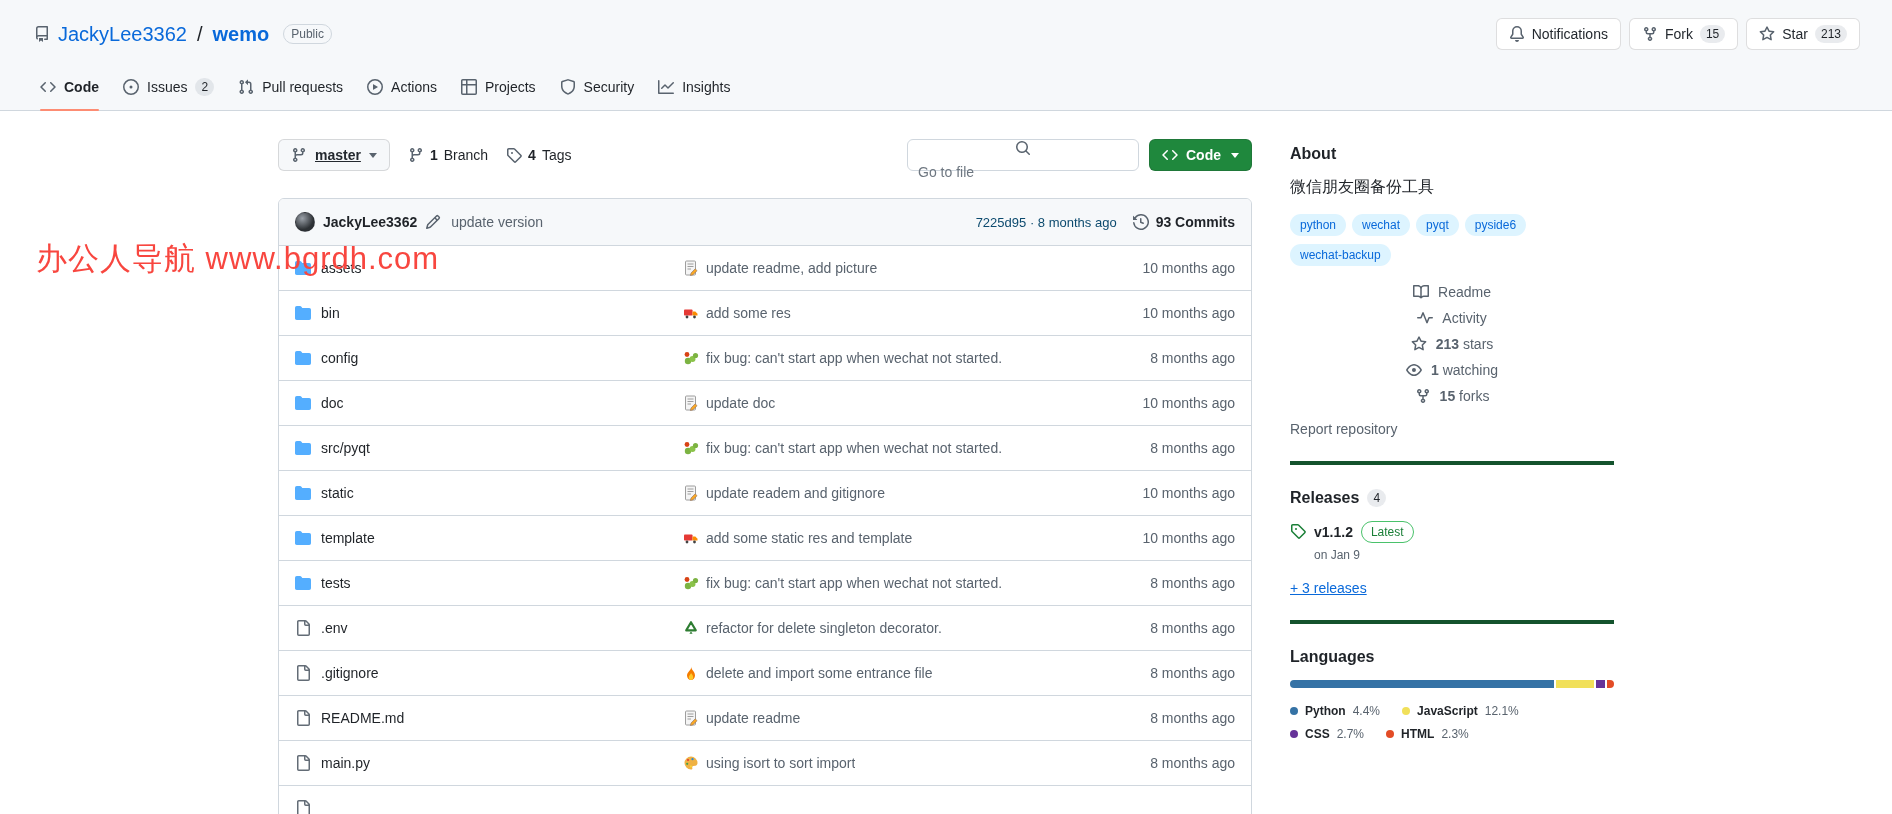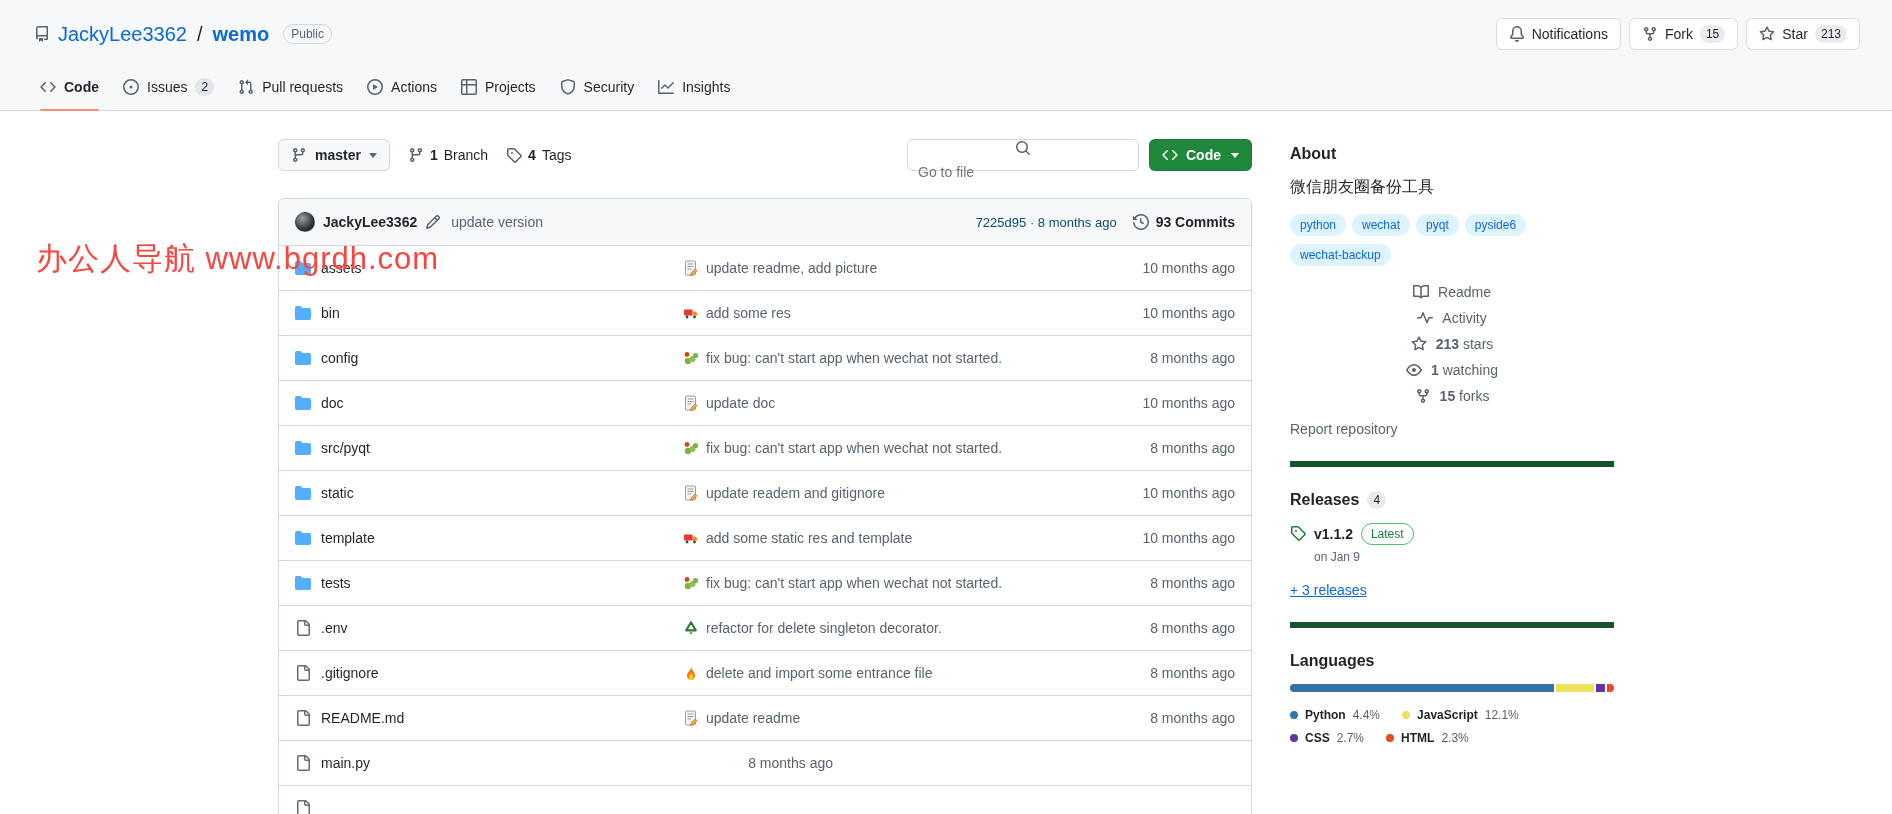--- a/index.html
+++ b/index.html
@@ -50,21 +50,21 @@
   
   .content { width: 1336px; margin: 28px auto 0; display: flex; gap: 38px; }
   .main-col { width: 974px; }
   .side-col { width: 324px; }
 
   
   .toolbar { display: flex; align-items: center; margin-bottom: 27px; height: 32px; }
   .branch-btn {
     display: flex; align-items: center; gap: 8px; height: 32px; padding: 0 12px;
     background: #f6f8fa; border: 1px solid rgba(31,35,40,0.15); border-radius: 6px;
-    font-family: inherit; font-size: 14px; font-weight: 600; color: #24292f; cursor: pointer;
+    font-family: inherit; font-size: 14px; font-weight: 600; color: #24292f; cursor: pointer; text-decoration: underline;
   }
   .caret { width: 0; height: 0; border-left: 4px solid transparent; border-right: 4px solid transparent; border-top: 5px solid #59636e; }
   .ref-info { display: flex; gap: 18px; margin-left: 18px; }
   .ref-item { display: flex; align-items: center; gap: 6px; color: #1f2328; cursor: pointer; }
   .ref-item b { font-weight: 600; }
   .toolbar-right { margin-left: auto; display: flex; gap: 10px; }
   .goto-box {
     display: flex; align-items: center; gap: 8px; width: 232px; height: 32px;
     border: 1px solid #d0d7de; border-radius: 6px; background: #fff; padding: 0 10px; flex-direction: column;
   }
@@ -98,21 +98,21 @@
   .cell-name { width: 388px; display: flex; align-items: center; gap: 10px; font-size: 14px; }
   .cell-name .folder-ic { color: #54aeff; }
   .cell-name .file-ic { color: #636c76; }
   .name-link { color: #1f2328; }
   .cell-msg { flex: 1; display: flex; align-items: center; gap: 7px; overflow: hidden; white-space: nowrap; }
   .msg-link { color: #59636e; font-size: 14px; overflow: hidden; text-overflow: ellipsis; }
   .cell-date { width: 150px; text-align: right; color: #59636e; font-size: 14px; white-space: nowrap; }
   .emoji { width: 16px; height: 16px; flex: none; }
 
   
-  .side-section { padding: 6px 0 24px; border-bottom: 6px solid #14532d; }
+  .side-section { padding: 6px 0 24px; border-bottom: 4px solid #14532d; }
   .side-section + .side-section { padding-top: 24px; }
   .side-section:last-child { border-bottom: none; }
   .side-title { font-size: 16px; font-weight: 700; color: #1f2328; }
   .title-row { display: flex; align-items: center; gap: 8px; margin-bottom: 14px; }
   .about-desc { font-size: 16px; color: #1f2328; margin: 2px 0 16px; }
   .topics { display: flex; flex-wrap: wrap; gap: 8px 6px; margin-bottom: 18px; }
   .topic {
     background: #ddf4ff; color: #0969da; font-size: 12px; font-weight: 500;
     line-height: 22px; padding: 0 10px; border-radius: 2em; cursor: pointer;
   }
@@ -561,20 +561,26 @@
           </div>
           <div class="cell-date">8 months ago</div>
         </div>
         <div class="file-row">
           <div class="cell-name">
             <svg class="oct file-ic" width="16" height="16" viewBox="0 0 16 16">
               <use href="#oct-file"></use>
             </svg>
             <a class="name-link">main.py</a>
           </div>
+          <div class="cell-msg">
+            <svg class="oct emoji" width="16" height="16" viewBox="0 0 16 16">
+              <use href="#em-palette"></use>
+            </svg>
+            <a class="msg-link">using isort to sort import</a>
+          </div>
           <div class="cell-date">8 months ago</div>
         </div>
         <div class="file-row">
           <div class="cell-name">
             <svg class="oct file-ic" width="16" height="16" viewBox="0 0 16 16">
               <use href="#oct-file"></use>
             </svg>
           </div>
         </div>
       </div>

